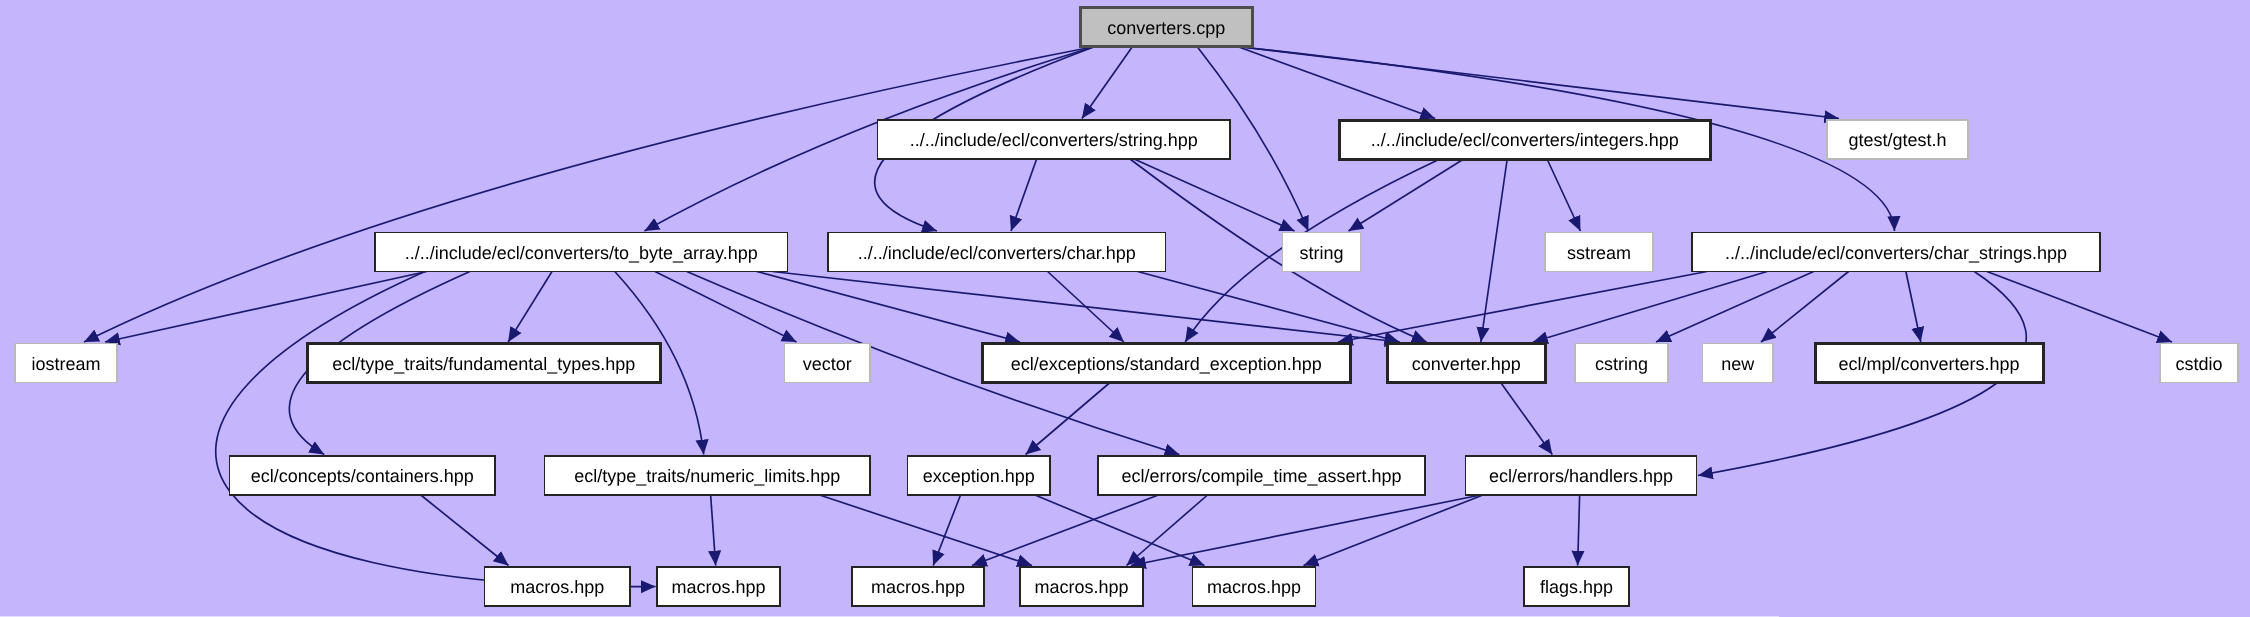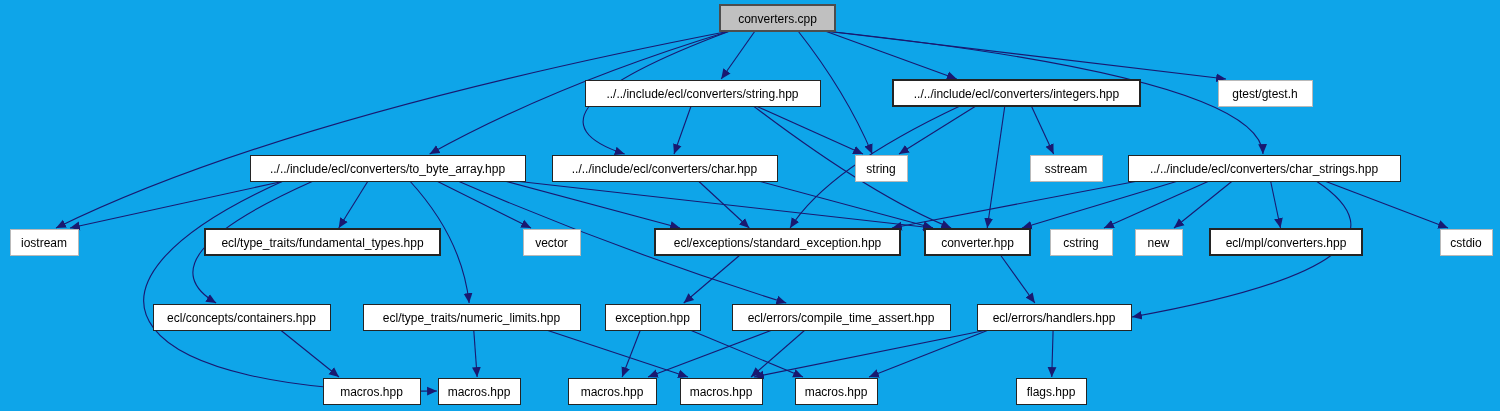--- a/index.html
+++ b/index.html
@@ -4,21 +4,21 @@
 <style>
   html, body {
     margin: 0;
     padding: 0;
     background: #ffffff;
   }
   .canvas-wrap {
     position: relative;
     width: 1500px;
     height: 411px;
-    background: #0ea5e9;
+    background: #c4b5fd;
     font-family: "Liberation Sans", sans-serif;
   }
   svg text {
     font-family: "Liberation Sans", "DejaVu Sans", sans-serif;
     font-size: 12px;
     fill: #000000;
   }
   svg path.edge {
     fill: none;
     stroke-width: 1.1px;

